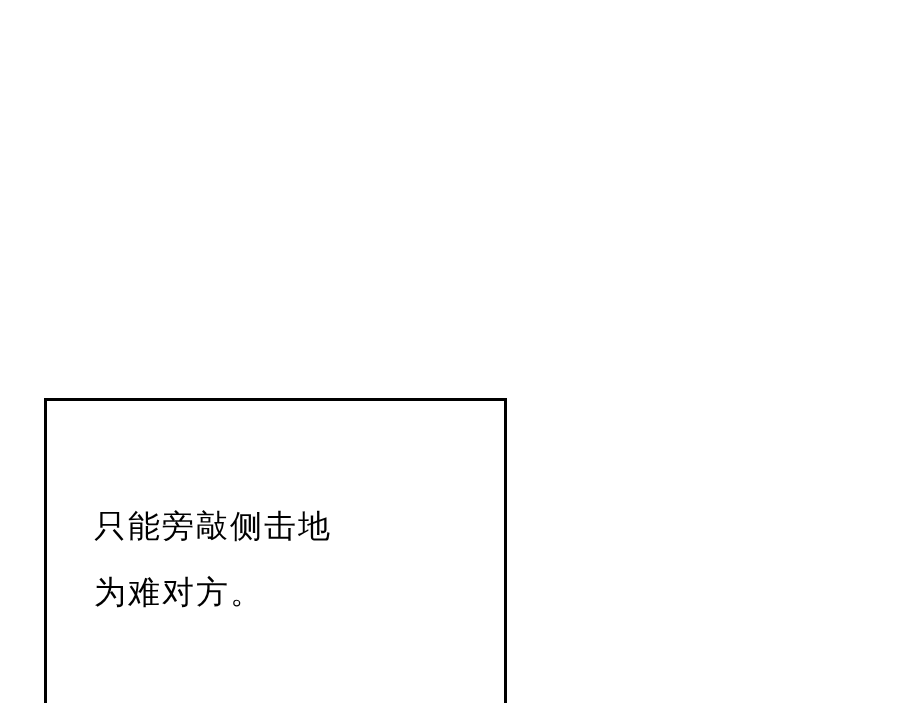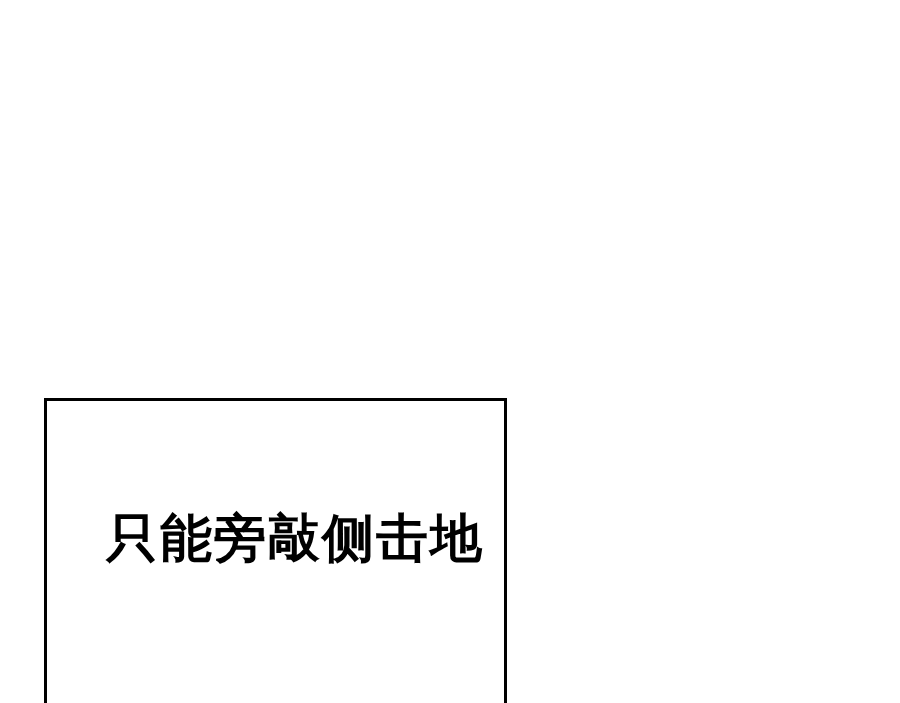--- a/index.html
+++ b/index.html
@@ -28,34 +28,35 @@
       width: 457px;
       height: 310px;
       border: 3px solid #000000;
       background: #ffffff;
       box-sizing: content-box;
     }
     .narration-text {
       position: absolute;
       left: 47px;
       top: 92px;
-      margin: 12px;
+      margin: 0;
       color: #000000;
-      font-size: 52px;
+      font-size: 32px;
       line-height: 66px;
-      font-weight: bold;
+      font-weight: normal;
       letter-spacing: 2px;
       white-space: nowrap;
     }
     .narration-line {
       display: block;
     }
   </style>
 </head>
 <body>
 
 <div class="page">
   <div class="narration-box">
     <p class="narration-text">
       <span class="narration-line">只能旁敲侧击地</span>
+      <span class="narration-line">为难对方。</span>
     </p>
   </div>
 </div>
 
 </body></html>

